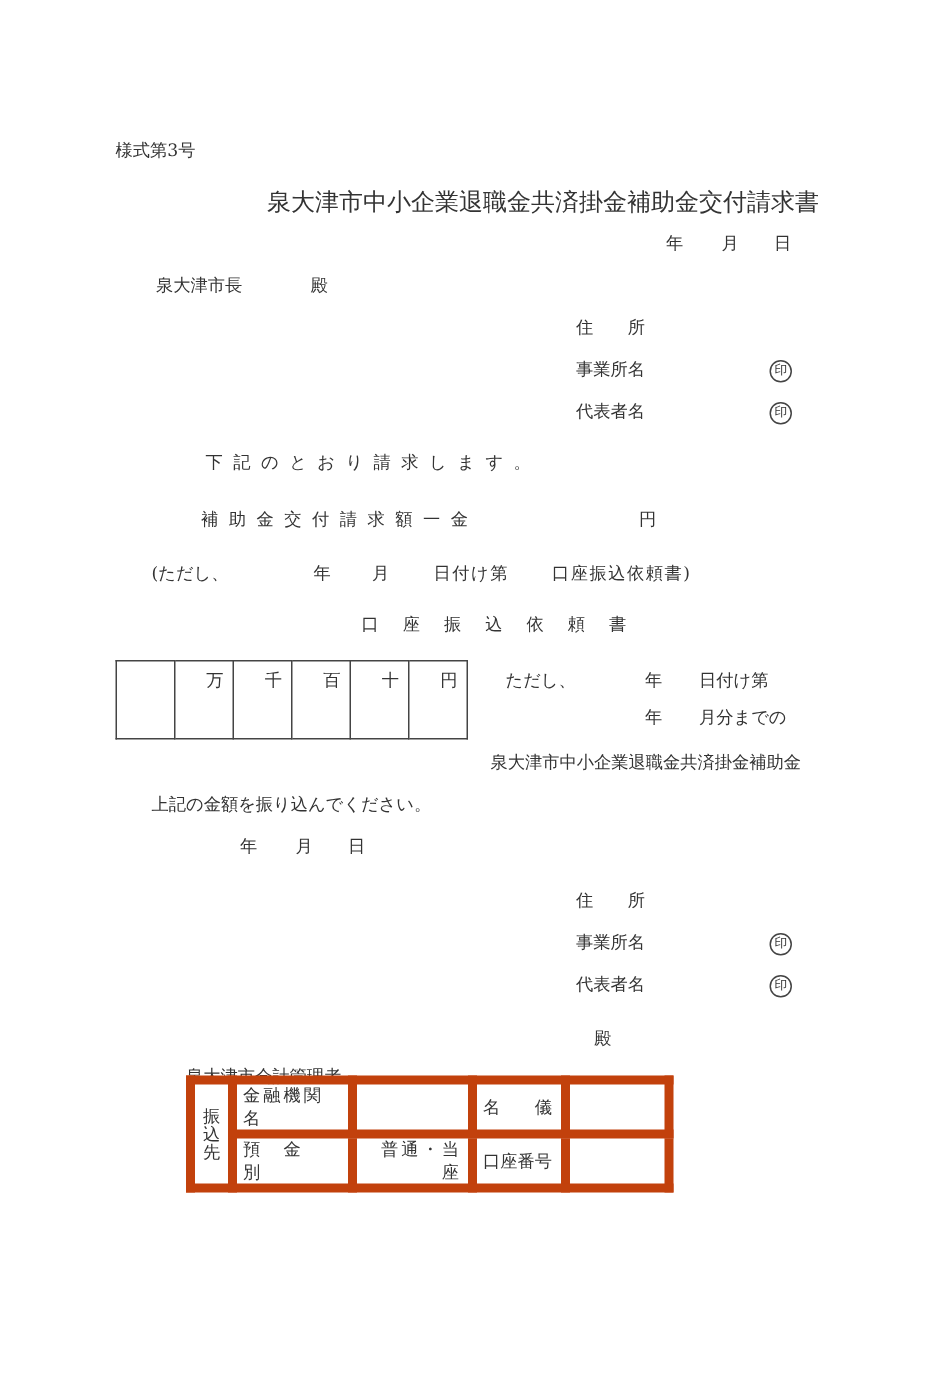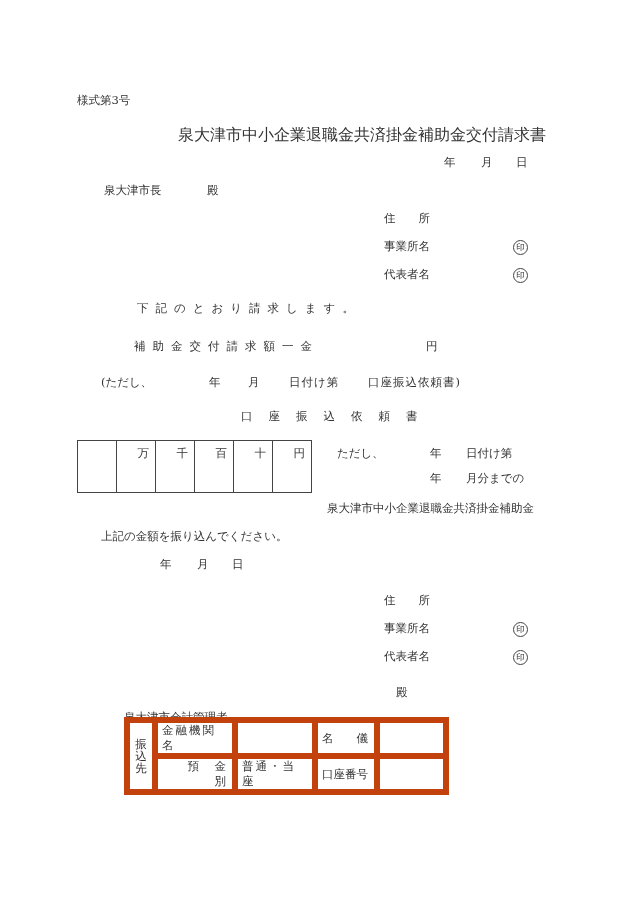--- a/index.html
+++ b/index.html
@@ -88,19 +88,19 @@
       <tr>
     <td class="vert" rowspan="2" style="width:28px;">
       <span style="display:inline-block;width:12px;white-space:normal;">振込先</span>
     </td>
     <td style="width:80px;letter-spacing:2px;margin-top:28px;">金融機関名</td>
     <td style="width:80px;"></td>
     <td style="width:62px;">名　　儀</td>
     <td></td>
   </tr>
   <tr>
-    <td style="letter-spacing:2px;text-align:right;">預　金　別</td>
-    <td style="letter-spacing:2px;">普通・当座</td>
+    <td style="letter-spacing:2px;">預　金　別</td>
+    <td style="letter-spacing:2px;text-align:right;">普通・当座</td>
     <td>口座番号</td>
     <td></td>
   </tr>
 </tbody>
   </table>
 
 </body></html>

